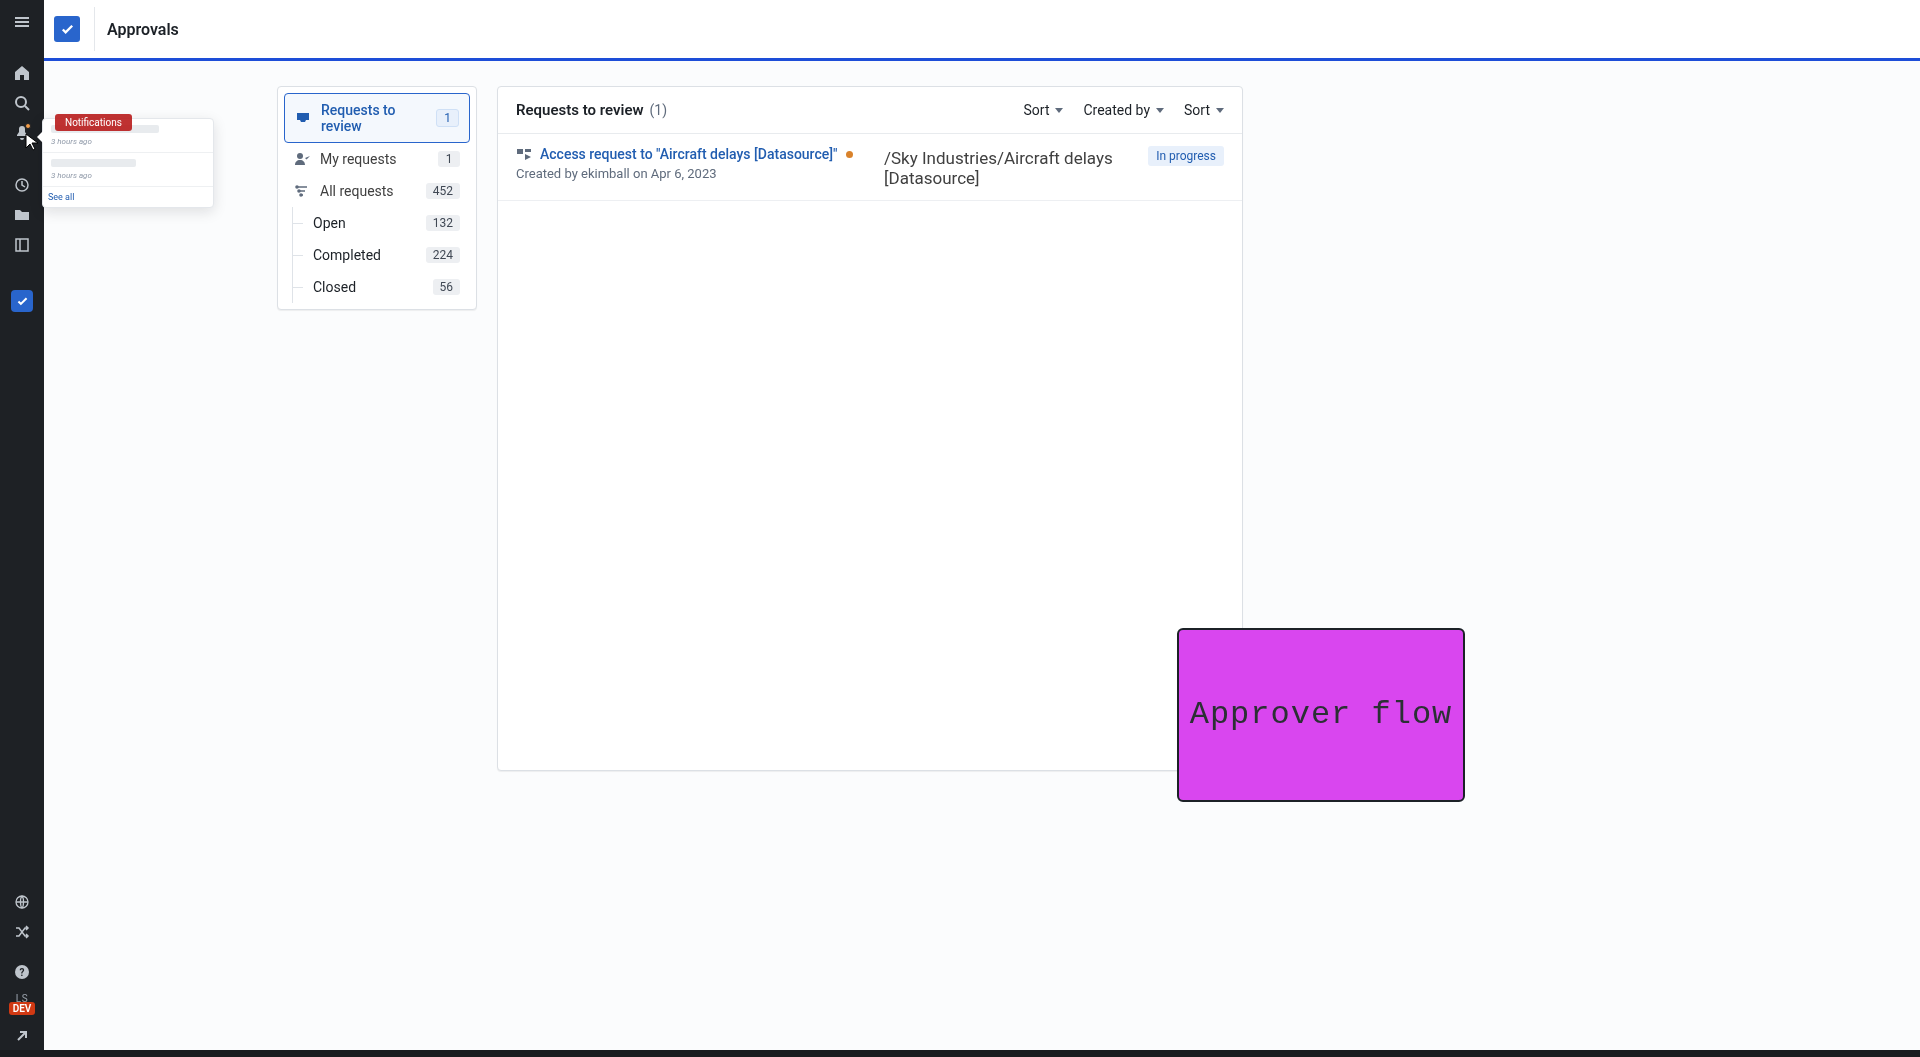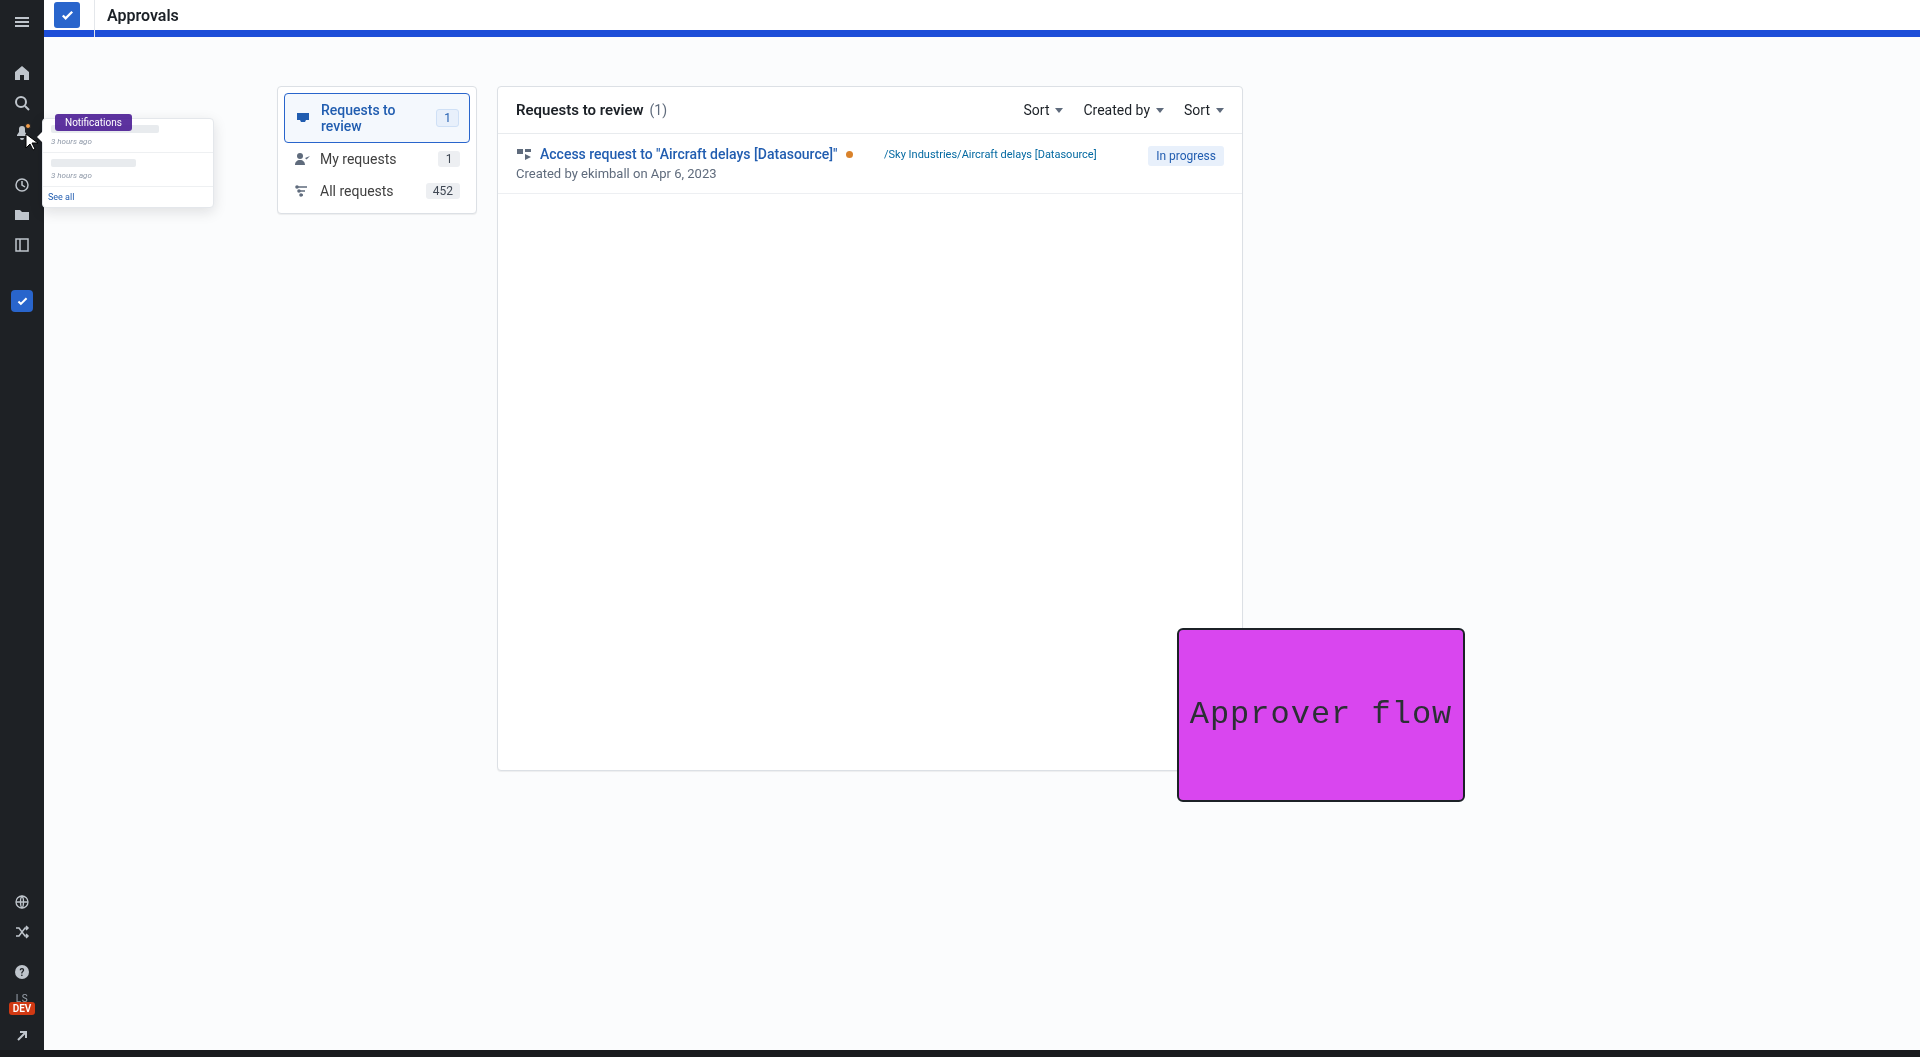--- a/index.html
+++ b/index.html
@@ -77,23 +77,23 @@
       font-size: 10px;
       letter-spacing: 0.5px;
     }
 
     
     .header {
       position: absolute;
       left: 44px;
       right: 0;
       top: 0;
-      height: 37px;
+      height: 61px;
       background: #fff;
-      border-bottom: 7px solid #1d4ed8;
+      border-bottom: 3px solid #1d4ed8;
       display: flex;
       align-items: center;
       padding-left: 10px;
       z-index: 5;
     }
     .header-icon-box {
       width: 26px;
       height: 26px;
       background: #2965cc;
       border-radius: 3px;
@@ -288,22 +288,22 @@
       width: 7px;
       height: 7px;
       background: #d9822b;
       border-radius: 50%;
     }
     .req-sub {
       font-size: 13px;
       color: #5f6b7c;
     }
     .req-path {
-      font-size: 11px;
-      color: #0369a1;
+      font-size: 17px;
+      color: #404040;
       padding-top: 2px;
     }
     .req-status {
       display: flex;
       justify-content: flex-end;
     }
     .status-pill {
       font-size: 12px;
       color: #215db0;
       background: #e8f0fb;
@@ -333,21 +333,21 @@
       width: 0;
       height: 0;
       border-top: 6px solid transparent;
       border-bottom: 6px solid transparent;
       border-right: 6px solid #fff;
     }
     .notif-tooltip {
       position: absolute;
       top: -5px;
       left: 12px;
-      background: #4c1d95;
+      background: #b91c1c;
       color: #fff;
       font-size: 10px;
       padding: 3px 10px;
       border-radius: 3px;
       opacity: 0.9;
     }
     .notif-item {
       padding: 6px 8px 6px 8px;
       border-bottom: 1px solid #eef0f2;
     }
@@ -536,20 +536,34 @@
         <svg viewBox="0 0 16 16" fill="none" stroke="currentColor" stroke-width="1.6">
             <path d="M3 4h10M5 8h6M7 12h2"></path>
             <circle cx="3" cy="4" r="1" fill="currentColor"></circle>
             <circle cx="5" cy="8" r="1" fill="currentColor"></circle>
             <circle cx="7" cy="12" r="1" fill="currentColor"></circle>
           </svg>
       </span>
       <span class="side-label">All requests</span>
       <span class="side-count">452</span>
     </div>
+    <div class="side-tree">
+      <div class="side-sub">
+        <span class="side-label">Open</span>
+        <span class="side-count">132</span>
+      </div>
+      <div class="side-sub">
+        <span class="side-label">Completed</span>
+        <span class="side-count">224</span>
+      </div>
+      <div class="side-sub">
+        <span class="side-label">Closed</span>
+        <span class="side-count">56</span>
+      </div>
+    </div>
   </div>
 
   <div class="main-panel">
     <div class="panel-header">
       <span class="panel-title">Requests to review</span>
       <span class="panel-count">(1)</span>
       <div class="panel-filters">
         <div class="filter">
           <span>Sort</span>
           <span class="caret-down"></span>

